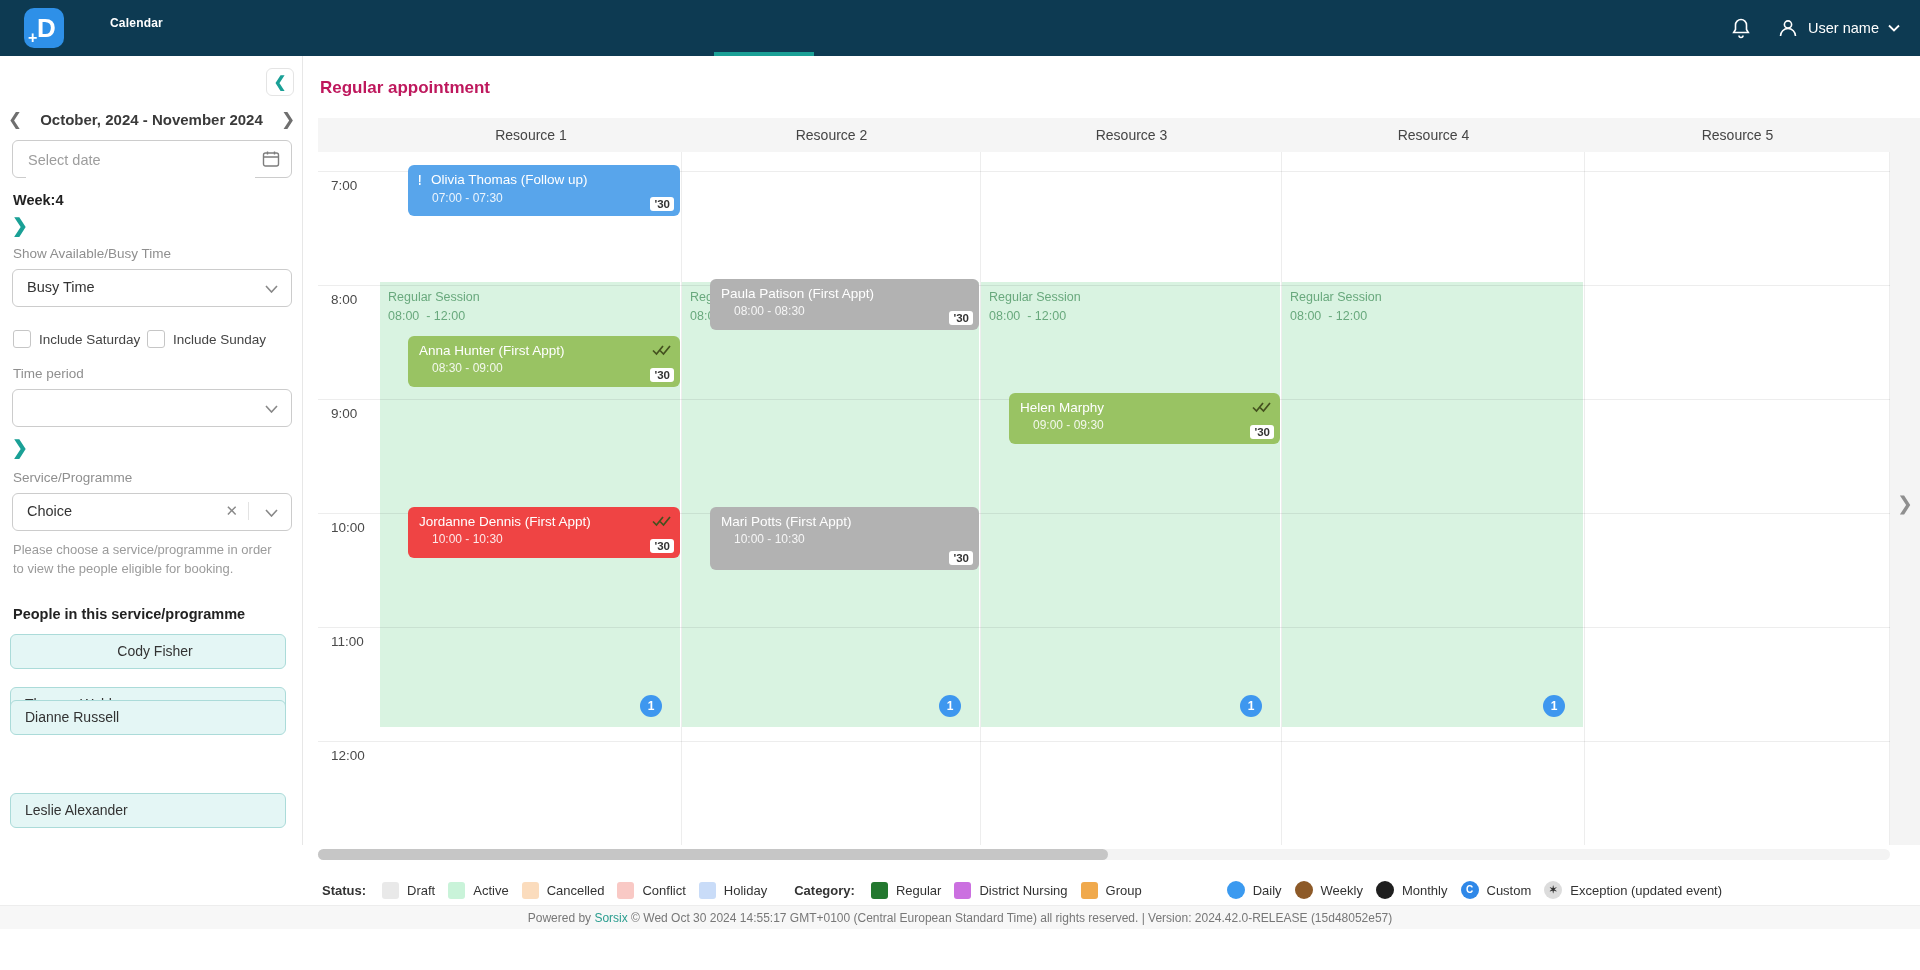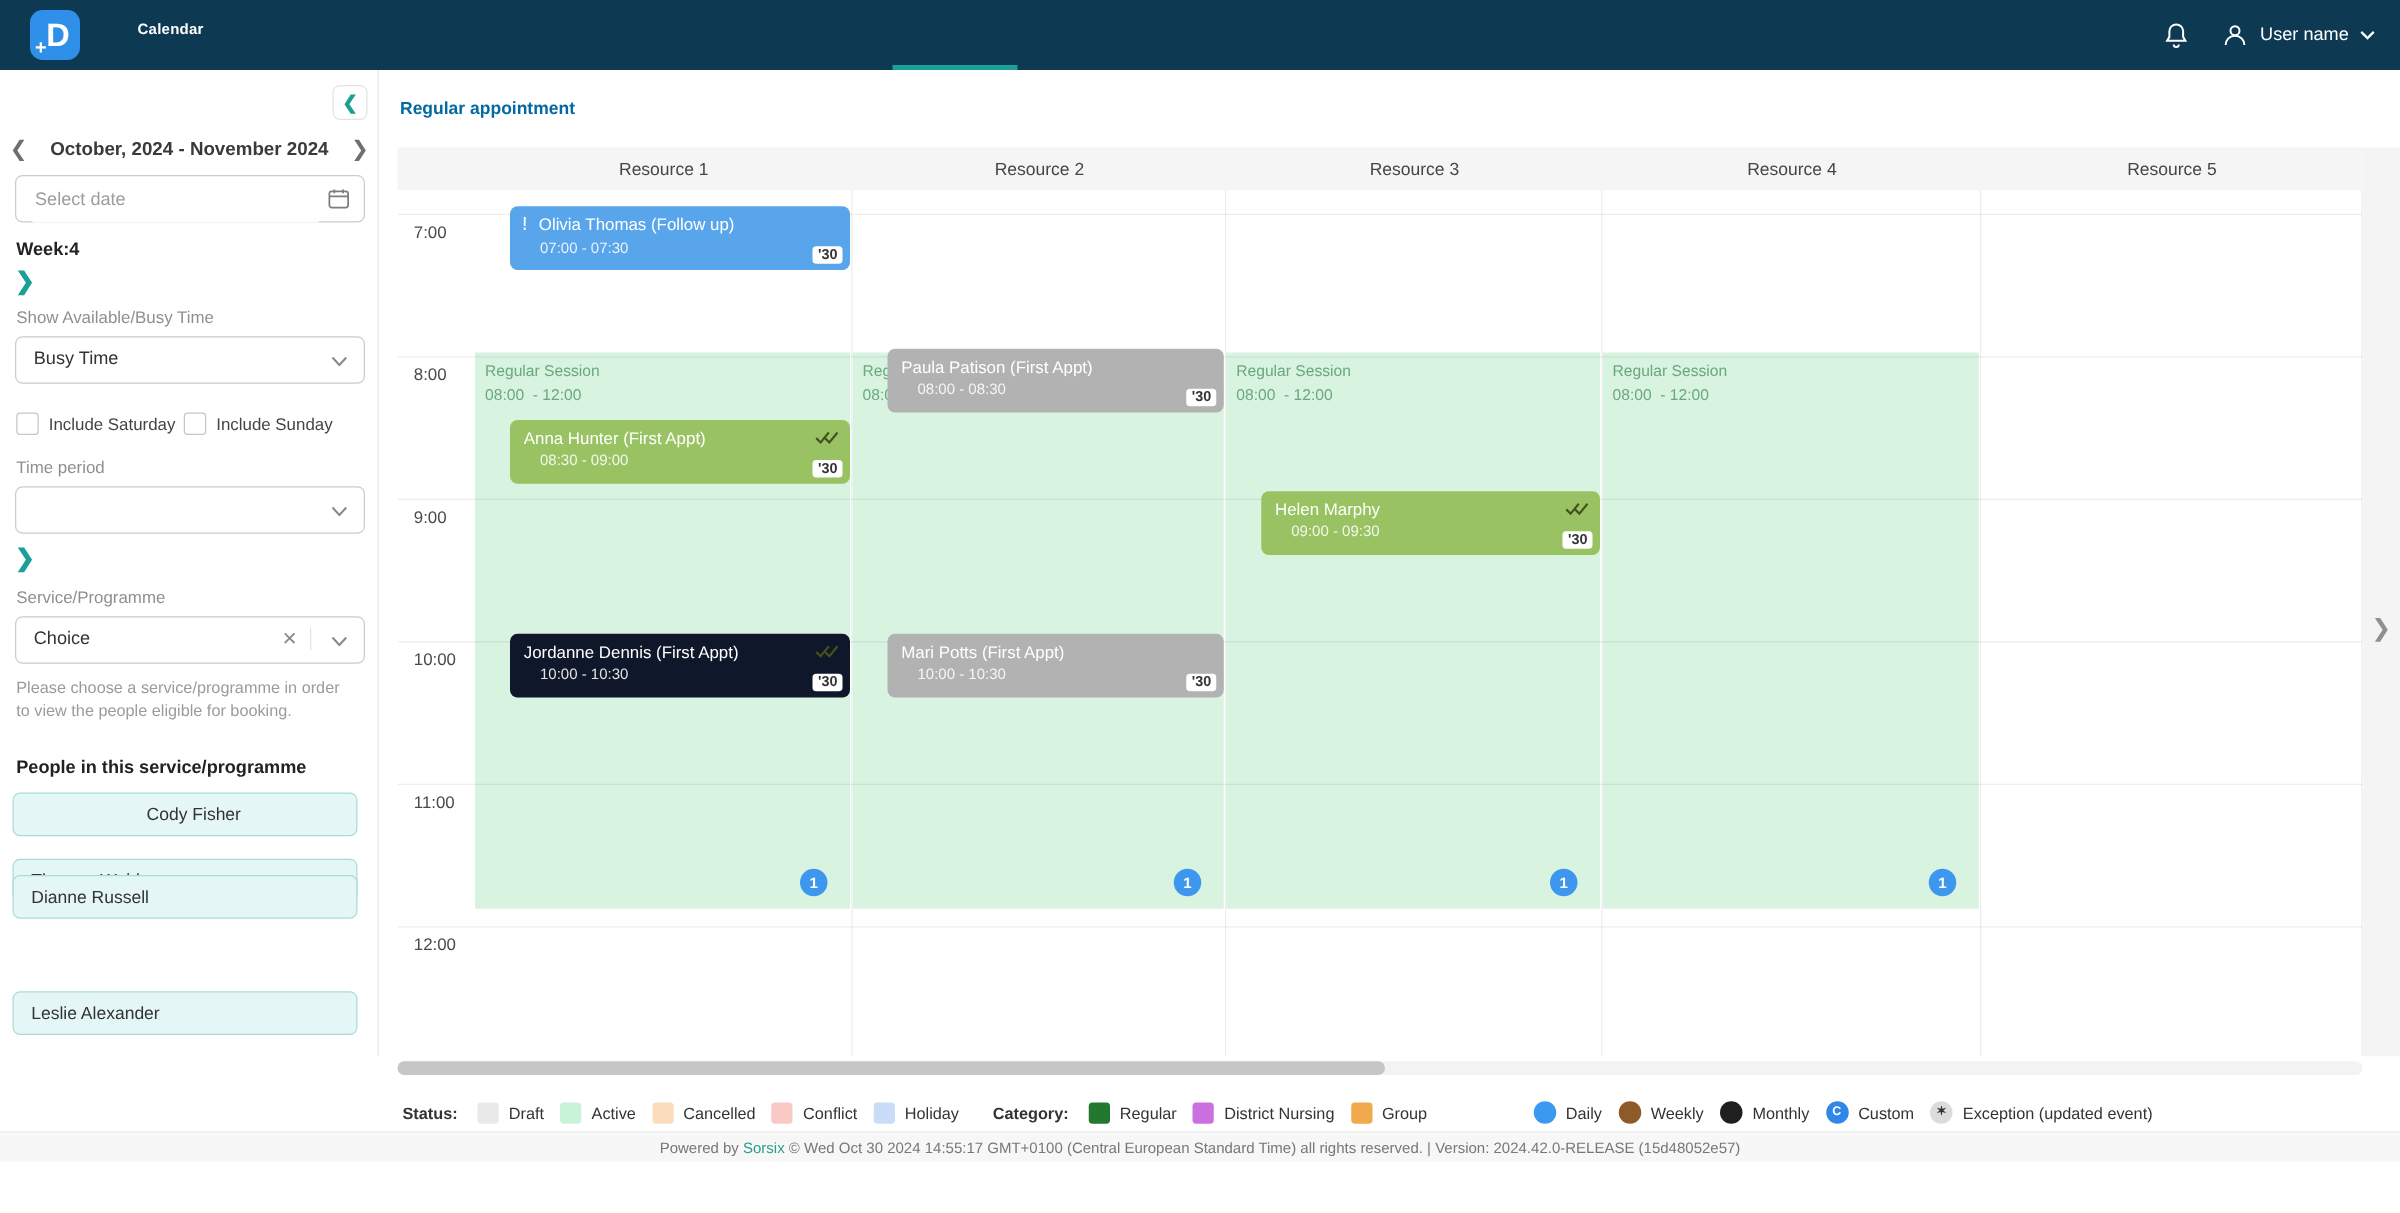--- a/index.html
+++ b/index.html
@@ -34,21 +34,21 @@
   #svc-select{top:437px;text-align:center;}
   #svc-clear{position:absolute;right:42px;top:8px;color:#8a8a8a;font-size:15px;padding-right:10px;border-right:1px solid #e3e3e3;cursor:pointer;}
   .cbrow{position:absolute;top:274px;display:flex;align-items:center;gap:8px;}
   .cb{width:16px;height:16px;border:1px solid #c6c6c6;border-radius:3px;background:#fff;cursor:pointer;}
   .cblab{font-size:13.5px;color:#444;}
   #svc-help{position:absolute;left:13px;top:485px;width:272px;color:#9b9b9b;font-size:13px;line-height:1.45;}
   #people-head{top:550px;}
   .chip{position:absolute;left:10px;width:276px;height:35px;border:1px solid #abdbd9;background:#e4f6f5;border-radius:6px;
     box-sizing:border-box;font-size:14px;color:#333;line-height:33px;padding-left:14px;cursor:pointer;}
   
-  #main-title{position:absolute;left:320px;top:78px;font-size:14px;font-weight:600;color:#0369a1;}
+  #main-title{position:absolute;left:320px;top:78px;font-size:17px;font-weight:600;color:#be185d;}
   #res-header{position:absolute;left:318px;top:118px;width:1572px;height:34px;background:#f5f5f5;}
   .res-col{position:absolute;top:0;height:34px;line-height:34px;text-align:center;font-size:14px;color:#454545;}
   #grid{position:absolute;left:318px;top:152px;width:1572px;height:693px;background:#fff;overflow:hidden;}
   .hline{position:absolute;left:0;width:1572px;height:1px;background:rgba(0,0,0,0.07);z-index:2;}
   .vline{position:absolute;top:0;height:693px;width:1px;background:#ededed;z-index:0;}
   .tlabel{position:absolute;left:13px;font-size:13.5px;color:#4a4a4a;z-index:2;}
   .session{position:absolute;z-index:1;}
   .sess-label{padding:6px 0 0 8px;font-size:12.5px;line-height:1.5;white-space:pre;}
   .count-badge{position:absolute;right:18px;bottom:10px;width:22px;height:22px;border-radius:50%;
     color:#fff;font-size:12px;font-weight:700;display:flex;align-items:center;justify-content:center;z-index:3;cursor:pointer;}
@@ -255,32 +255,32 @@
       <div class="ttl">Helen Marphy</div>
       <div class="tm">09:00 - 09:30</div>
       <div class="chk">
         <svg width="19" height="12" viewBox="0 0 19 12" fill="none" stroke="#44511f" stroke-width="1.7">
           <path d="M1 6.5 L4.5 10 L11 2"></path>
           <path d="M8 6.5 L11.5 10 L18 2"></path>
         </svg>
       </div>
       <div class="mins">'30</div>
     </div>
-    <div class="appt" style="left: 90px; width: 272px; top: 355px; height: 51px; background: #0f172a;">
+    <div class="appt" style="left: 90px; width: 272px; top: 355px; height: 51px; background: #ef4444;">
       <div class="ttl">Jordanne Dennis (First Appt)</div>
       <div class="tm">10:00 - 10:30</div>
       <div class="chk">
         <svg width="19" height="12" viewBox="0 0 19 12" fill="none" stroke="#44511f" stroke-width="1.7">
           <path d="M1 6.5 L4.5 10 L11 2"></path>
           <path d="M8 6.5 L11.5 10 L18 2"></path>
         </svg>
       </div>
       <div class="mins">'30</div>
     </div>
-    <div class="appt" style="left: 392px; width: 269px; top: 355px; height: 51px; background: rgb(178, 178, 178);">
+    <div class="appt" style="left: 392px; width: 269px; top: 355px; height: 63px; background: rgb(178, 178, 178);">
       <div class="ttl">Mari Potts (First Appt)</div>
       <div class="tm">10:00 - 10:30</div>
       <div class="mins">'30</div>
     </div>
   </div>
 <div id="right-strip"></div>
 <div id="scroll-right">
     <span>❯</span>
   </div>
 <div id="scrollbar">

